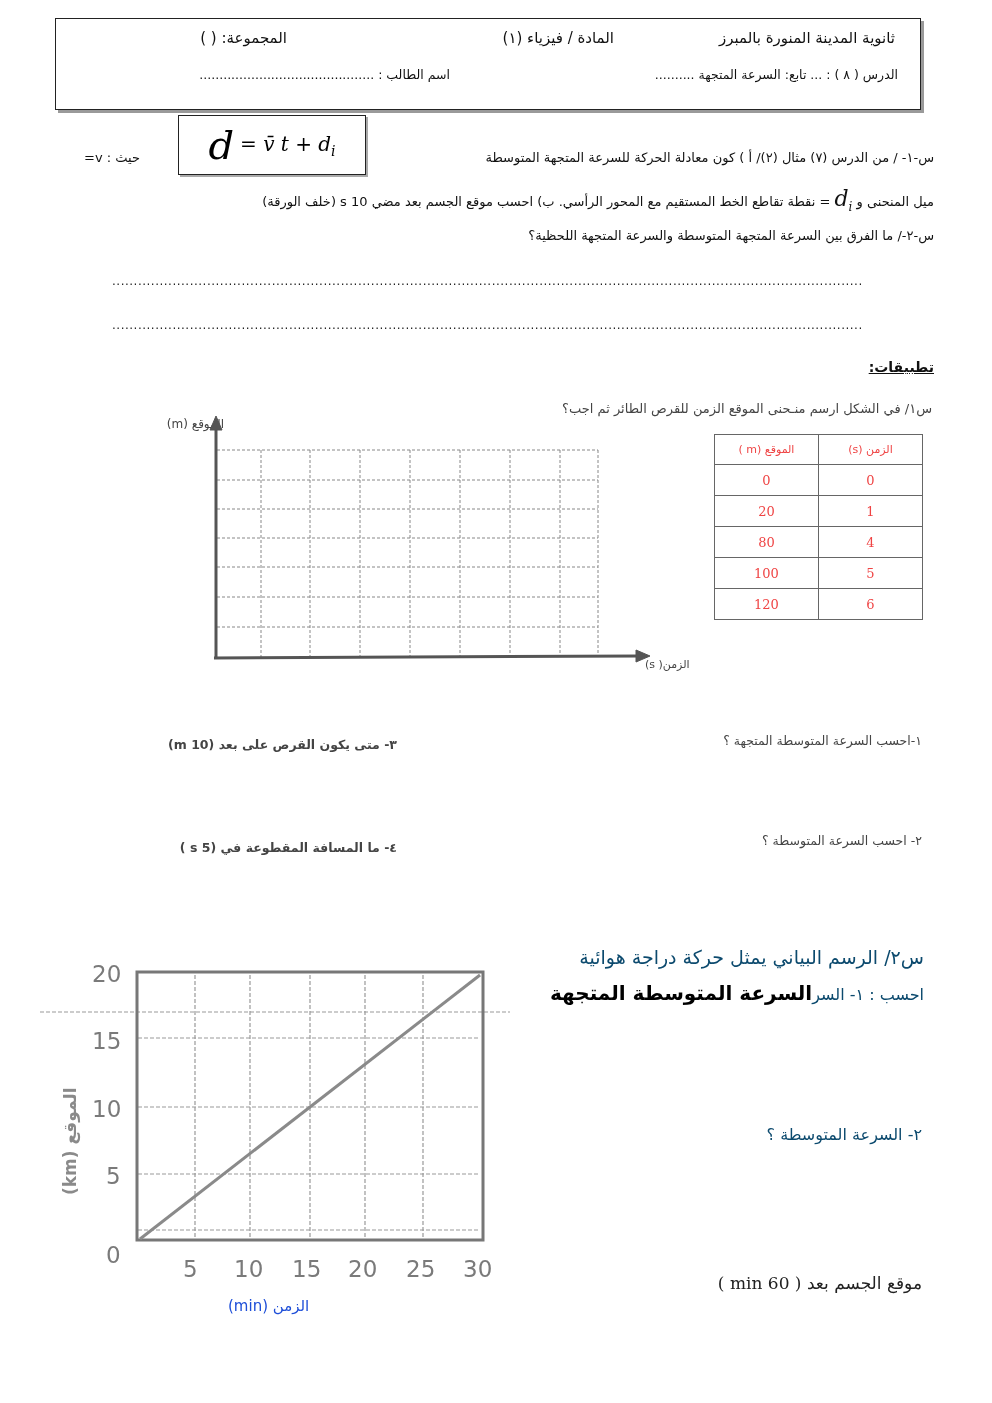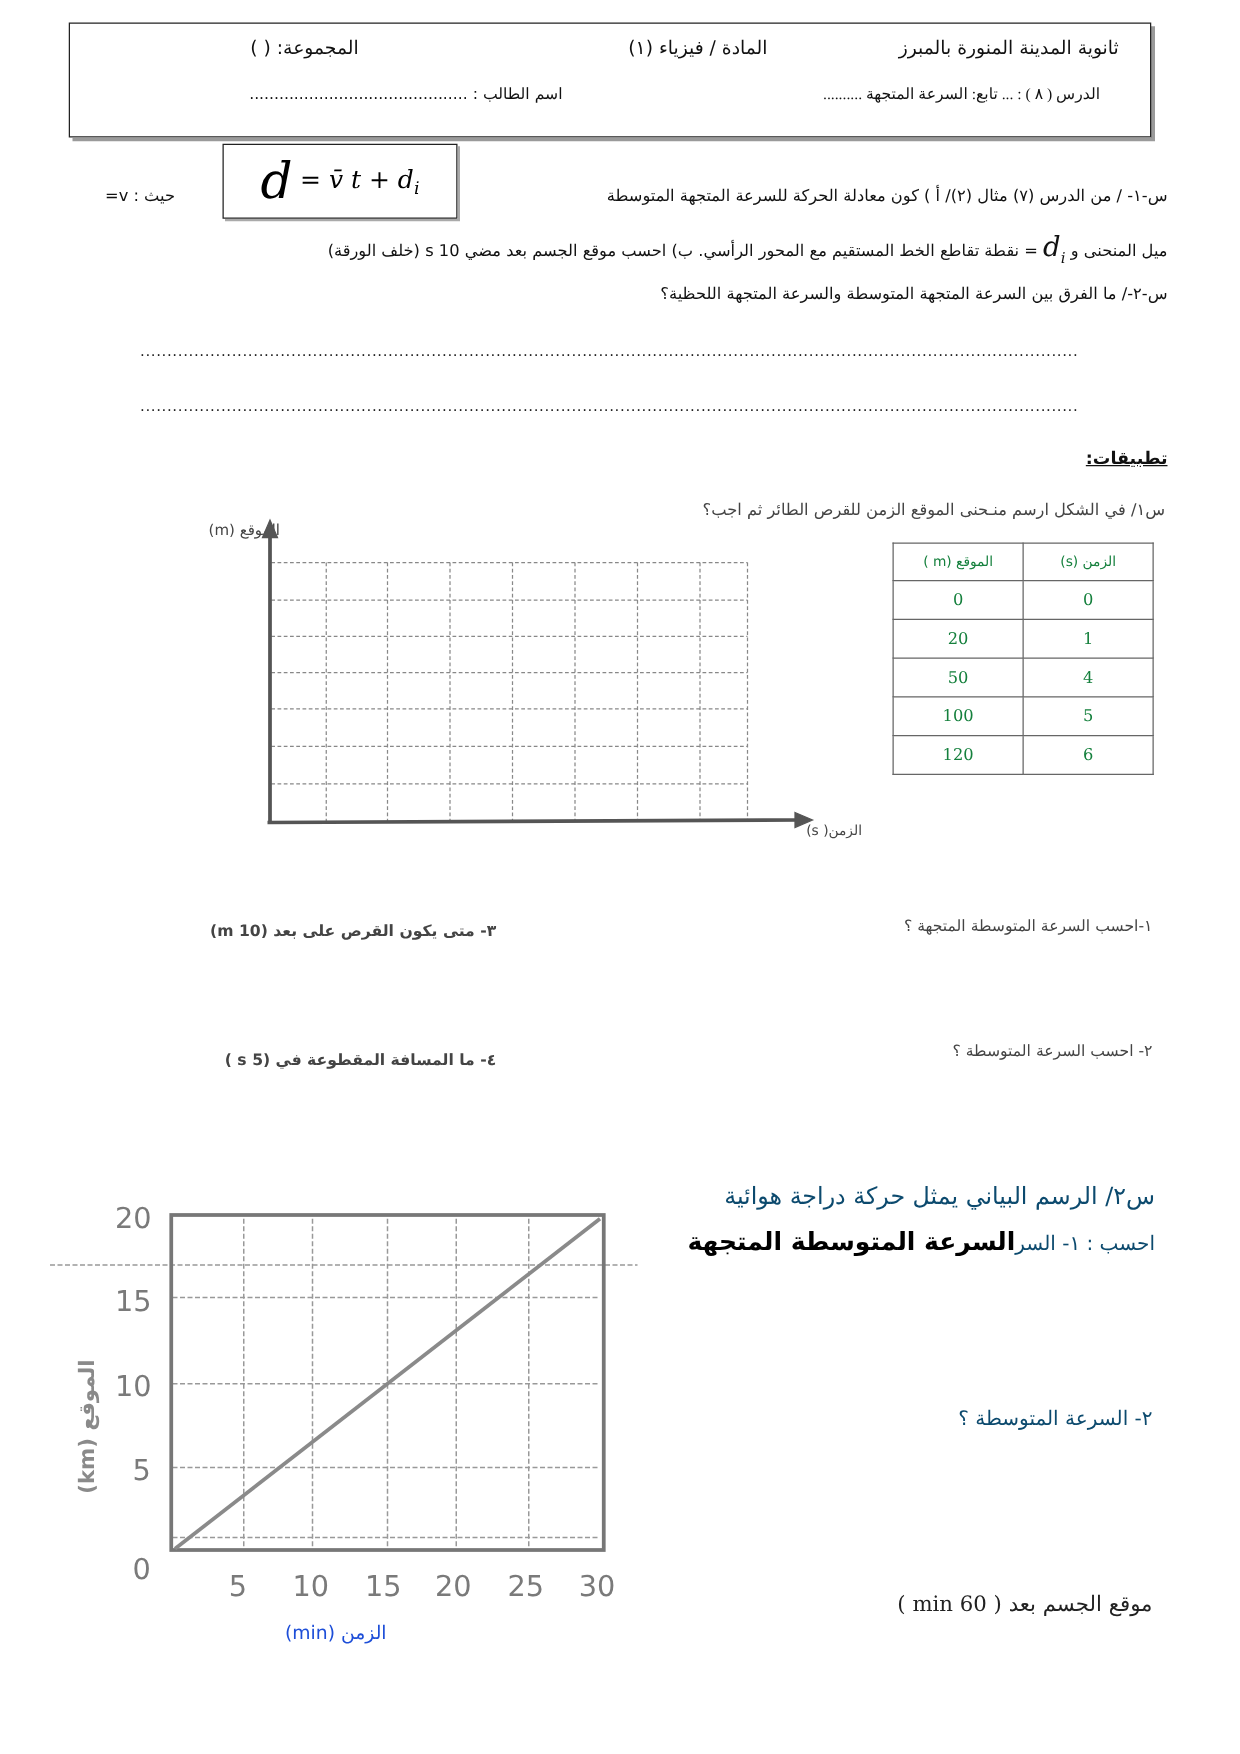--- a/index.html
+++ b/index.html
@@ -34,37 +34,37 @@
   .dots { font-size: 12px; letter-spacing: 0.5px; color: #222; overflow: hidden; }
 
   .section-title { font-size: 14px; font-weight: bold; text-decoration: underline; }
 
   .faded { color: #444; }
   .faded2 { color: #0c4a6e; }
 
   table.data-table {
     border-collapse: collapse;
     font-family: "DejaVu Serif", serif;
-    font-size: 13px; color: #15803d;
+    font-size: 13px; color: #ef4444;
   }
   table.data-table td, table.data-table th {
     border: 1px solid #666; text-align: center; width: 104px; height: 31px; font-weight: normal;
   }
   table.data-table th { font-family: "DejaVu Sans", sans-serif; font-size: 11px; height: 30px; direction: rtl; }
 
   .chart2-ticks { font-family: "DejaVu Sans", sans-serif; color: #7a7a7a; font-size: 23px; }
 </style>
 </head>
 <body>
 
 <div class="abs header-box"></div>
 <div class="abs rtl h-txt" style="right:97px; top:29px;">ثانوية المدينة المنورة بالمبرز</div>
 <div class="abs rtl h-txt" style="right:378px; top:29px;">المادة / فيزياء (١)</div>
 <div class="abs rtl h-txt" style="right:705px; top:29px;">المجموعة:  (            )</div>
-<div class="abs rtl h-small" style="right:112px; top:67px;font-family:Liberation Serif, serif;">الدرس ( ٨ ) : ... تابع: السرعة المتجهة ..........</div>
+<div class="abs rtl h-small" style="right:94px; top:67px;">الدرس ( ٨ ) : ... تابع: السرعة المتجهة ..........</div>
 <div class="abs rtl h-small" style="right:542px; top:67px;">
   <span>اسم الطالب : </span><span>............................................</span>
 </div>
 
 <div class="abs formula-box">
   <span class="big">d</span>
   <span class="rest"><span>= v̄ t + d</span><sub>i</sub></span>
 </div>
 
 <div class="abs rtl q-line" style="right:58px; top:150px;">
@@ -120,21 +120,21 @@
   </tr>
   <tr>
         <td>0</td>
         <td>0</td>
       </tr>
   <tr>
         <td>20</td>
         <td>1</td>
       </tr>
   <tr>
-        <td>50</td>
+        <td>80</td>
         <td>4</td>
       </tr>
   <tr>
         <td>100</td>
         <td>5</td>
       </tr>
   <tr>
         <td>120</td>
         <td>6</td>
       </tr>

